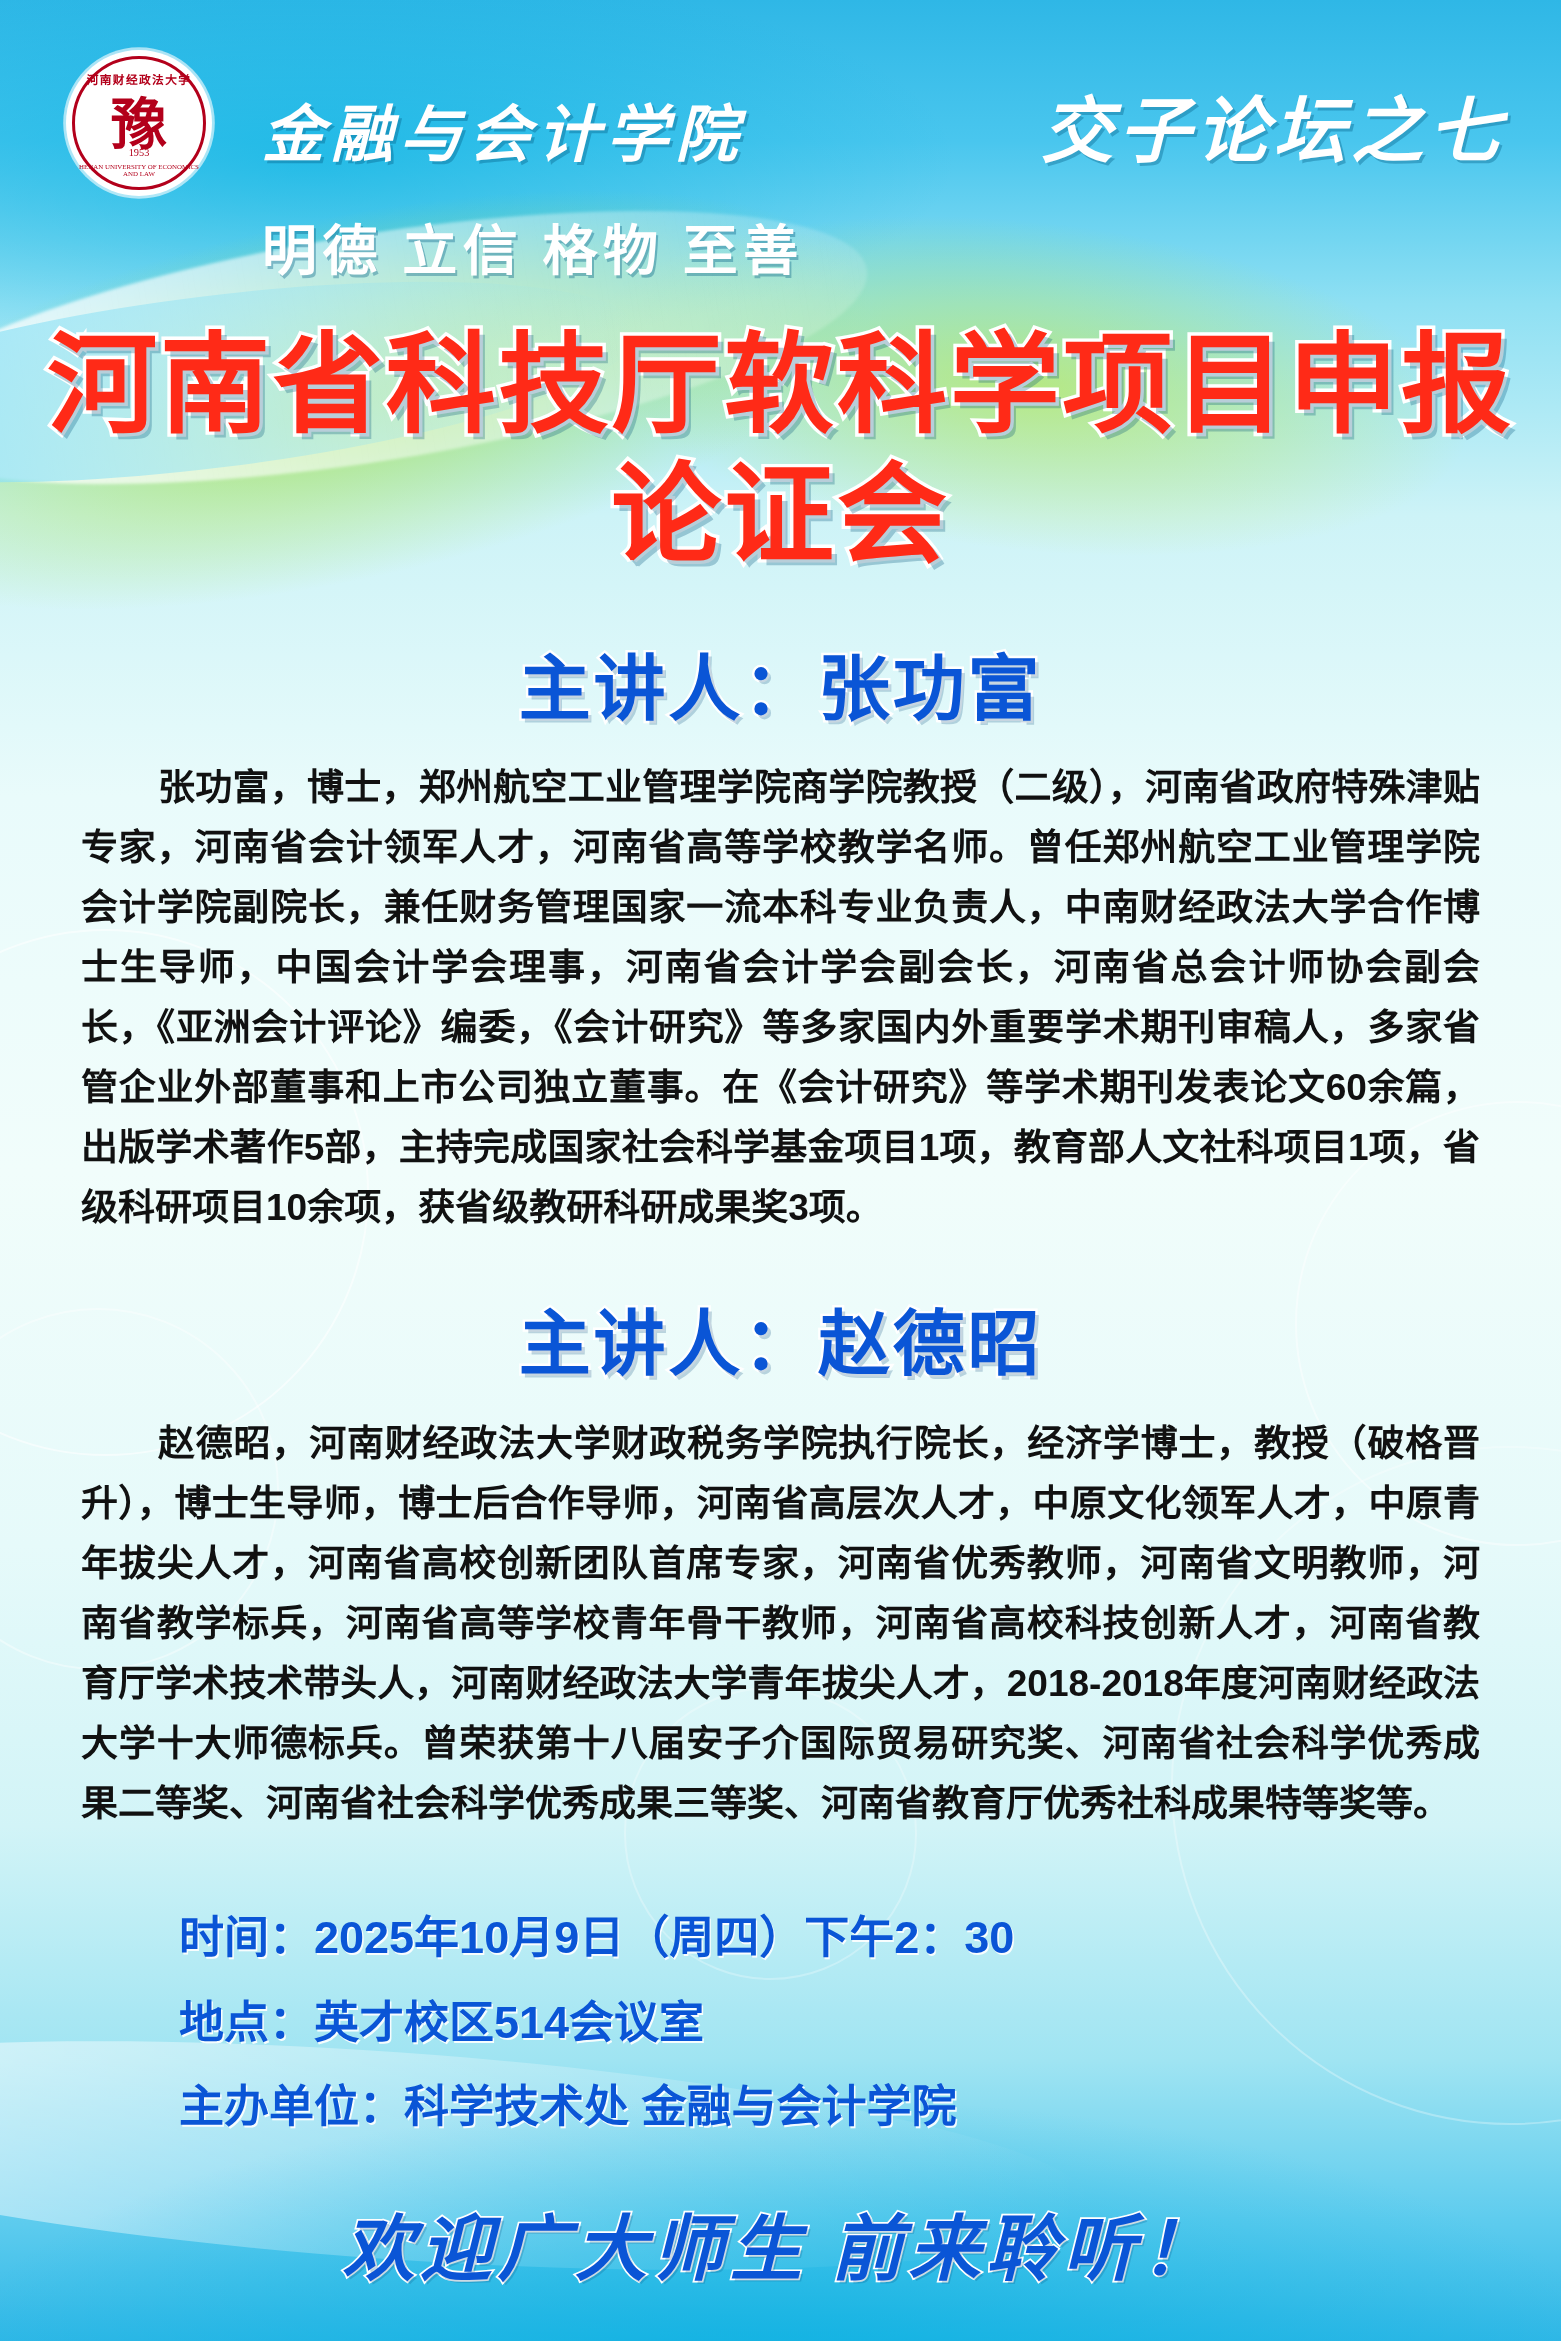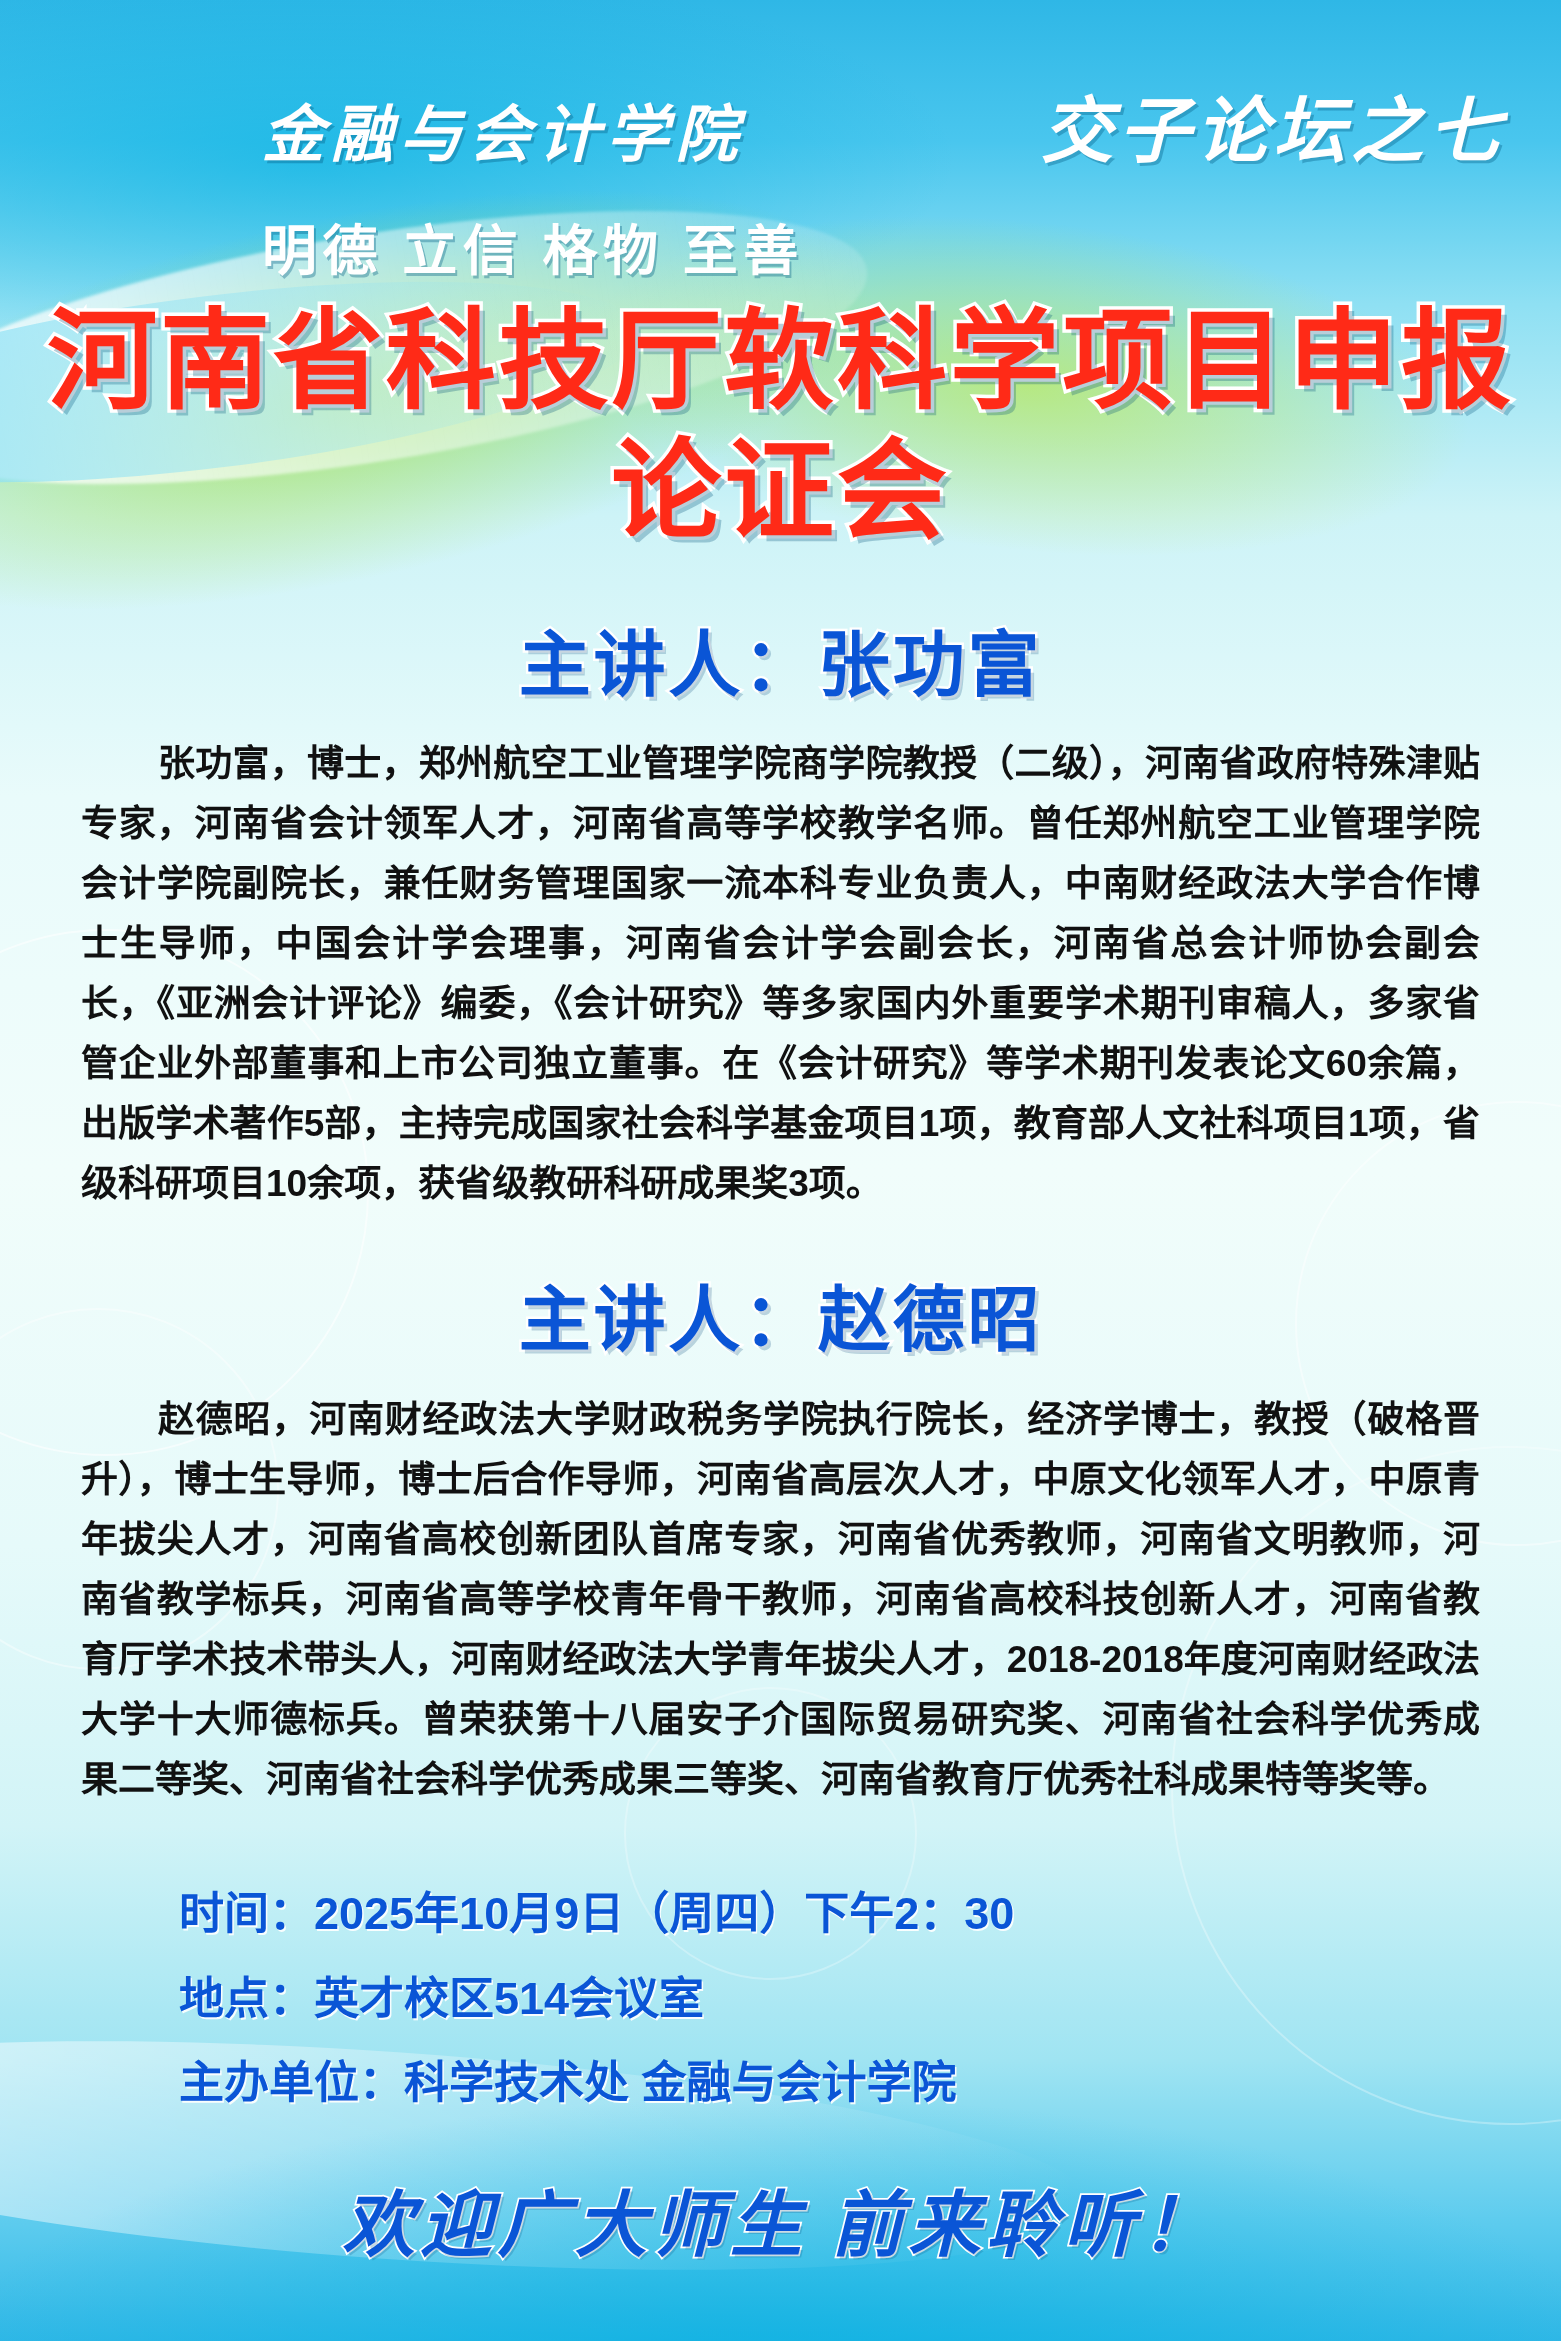--- a/index.html
+++ b/index.html
@@ -219,21 +219,21 @@
     color: #ffffff;
     letter-spacing: 5.5px;
     text-shadow: 2.1px 2.8px 0 rgba(0,90,130,0.35);
     padding-right: 20.7px;
   }
 
   
   .main-title-wrap {
     position: relative;
     text-align: center;
-    margin-top: 9px;
+    margin-top: 33px;
   }
   .main-title {
     display: inline-block;
     font-family: "Liberation Serif", "DejaVu Serif", serif;
     font-weight: bold;
     font-size: 110px;
     line-height: 1.18;
     color: #ff2a17;
     letter-spacing: 2.8px;
     -webkit-text-stroke: 6.9px #ffffff;
@@ -316,20 +316,28 @@
     <div class="ring r4"></div>
     <div class="ring r5"></div>
     <div class="wave-bottom2"></div>
     <div class="wave-bottom"></div>
   </div>
 
   <div class="content">
 
     <div class="header">
 
+      <div class="logo">
+        <div class="logo-inner">
+          <span class="logo-ring-text">河南财经政法大学</span>
+          <span class="logo-glyph">豫</span>
+          <span class="logo-year">1953</span>
+          <span class="logo-ring-text-bottom">HENAN UNIVERSITY OF ECONOMICS AND LAW</span>
+        </div>
+      </div>
 
       <div class="header-titles">
         <div class="header-row1">
           <span class="college-name">金融与会计学院</span>
           <span class="forum-name">交子论坛之七</span>
         </div>
         <div class="motto">明德 立信  格物 至善</div>
       </div>
     </div>
 

